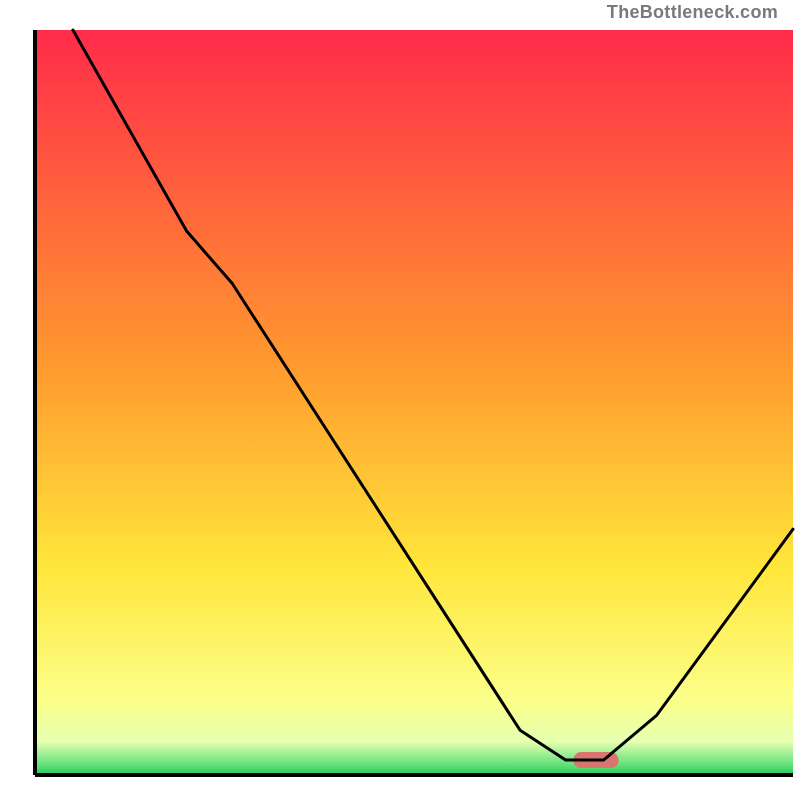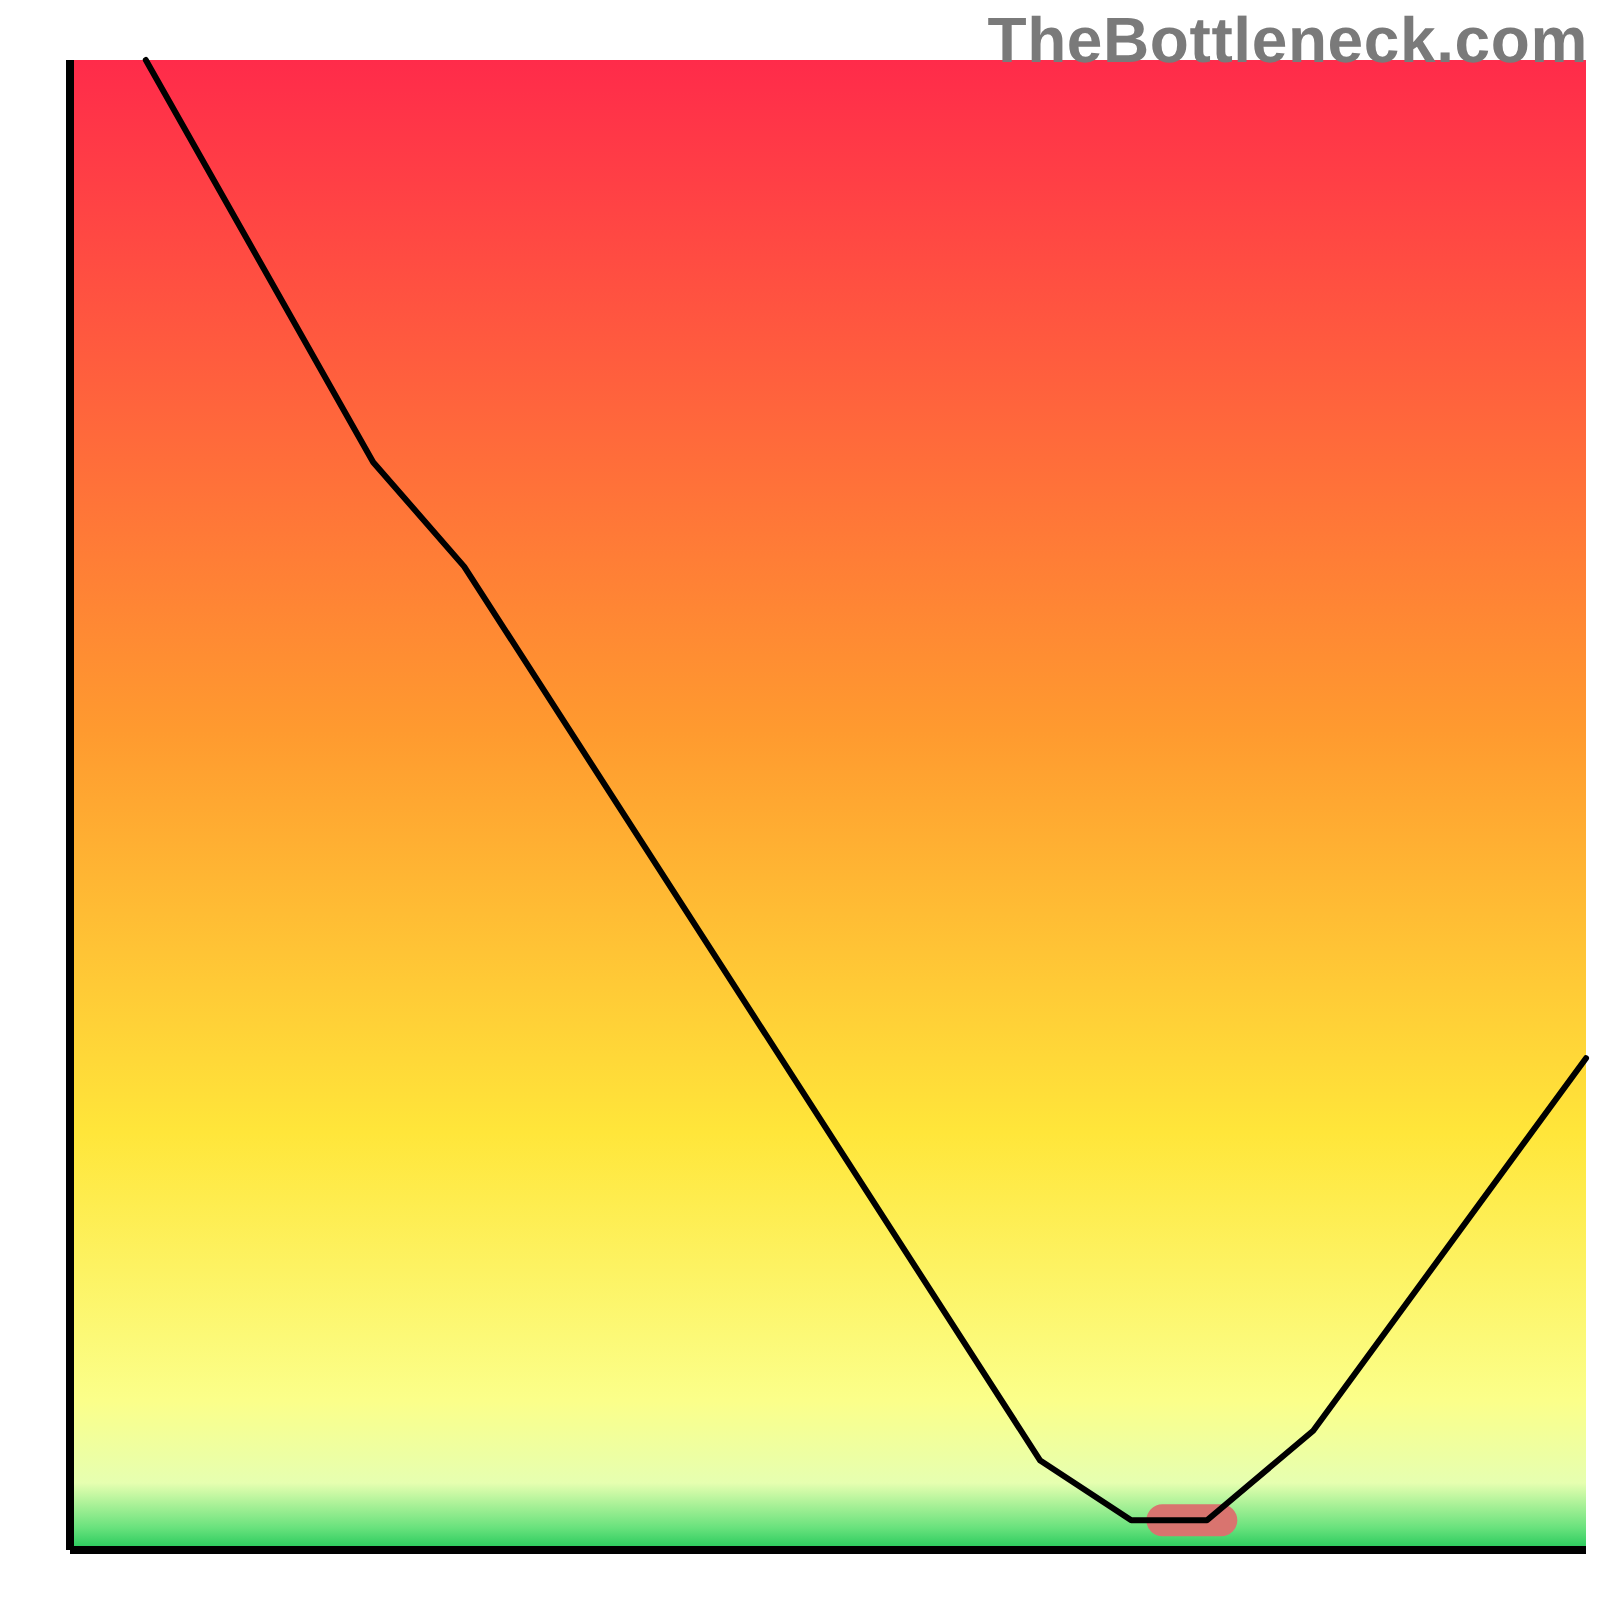--- a/index.html
+++ b/index.html
@@ -11,22 +11,22 @@
     font-family: Arial, Helvetica, sans-serif;
   }
   .wrap {
     position: relative;
     width: 800px;
     height: 800px;
   }
   .watermark {
     position: absolute;
     top: 2px;
-    right: 6px;
-    font-size: 32px;
+    right: 22px;
+    font-size: 18px;
     font-weight: 600;
     color: #7a7a7a;
     letter-spacing: 0.3px;
     z-index: 10;
   }
   svg {
     position: absolute;
     top: 0;
     left: 0;
   }

